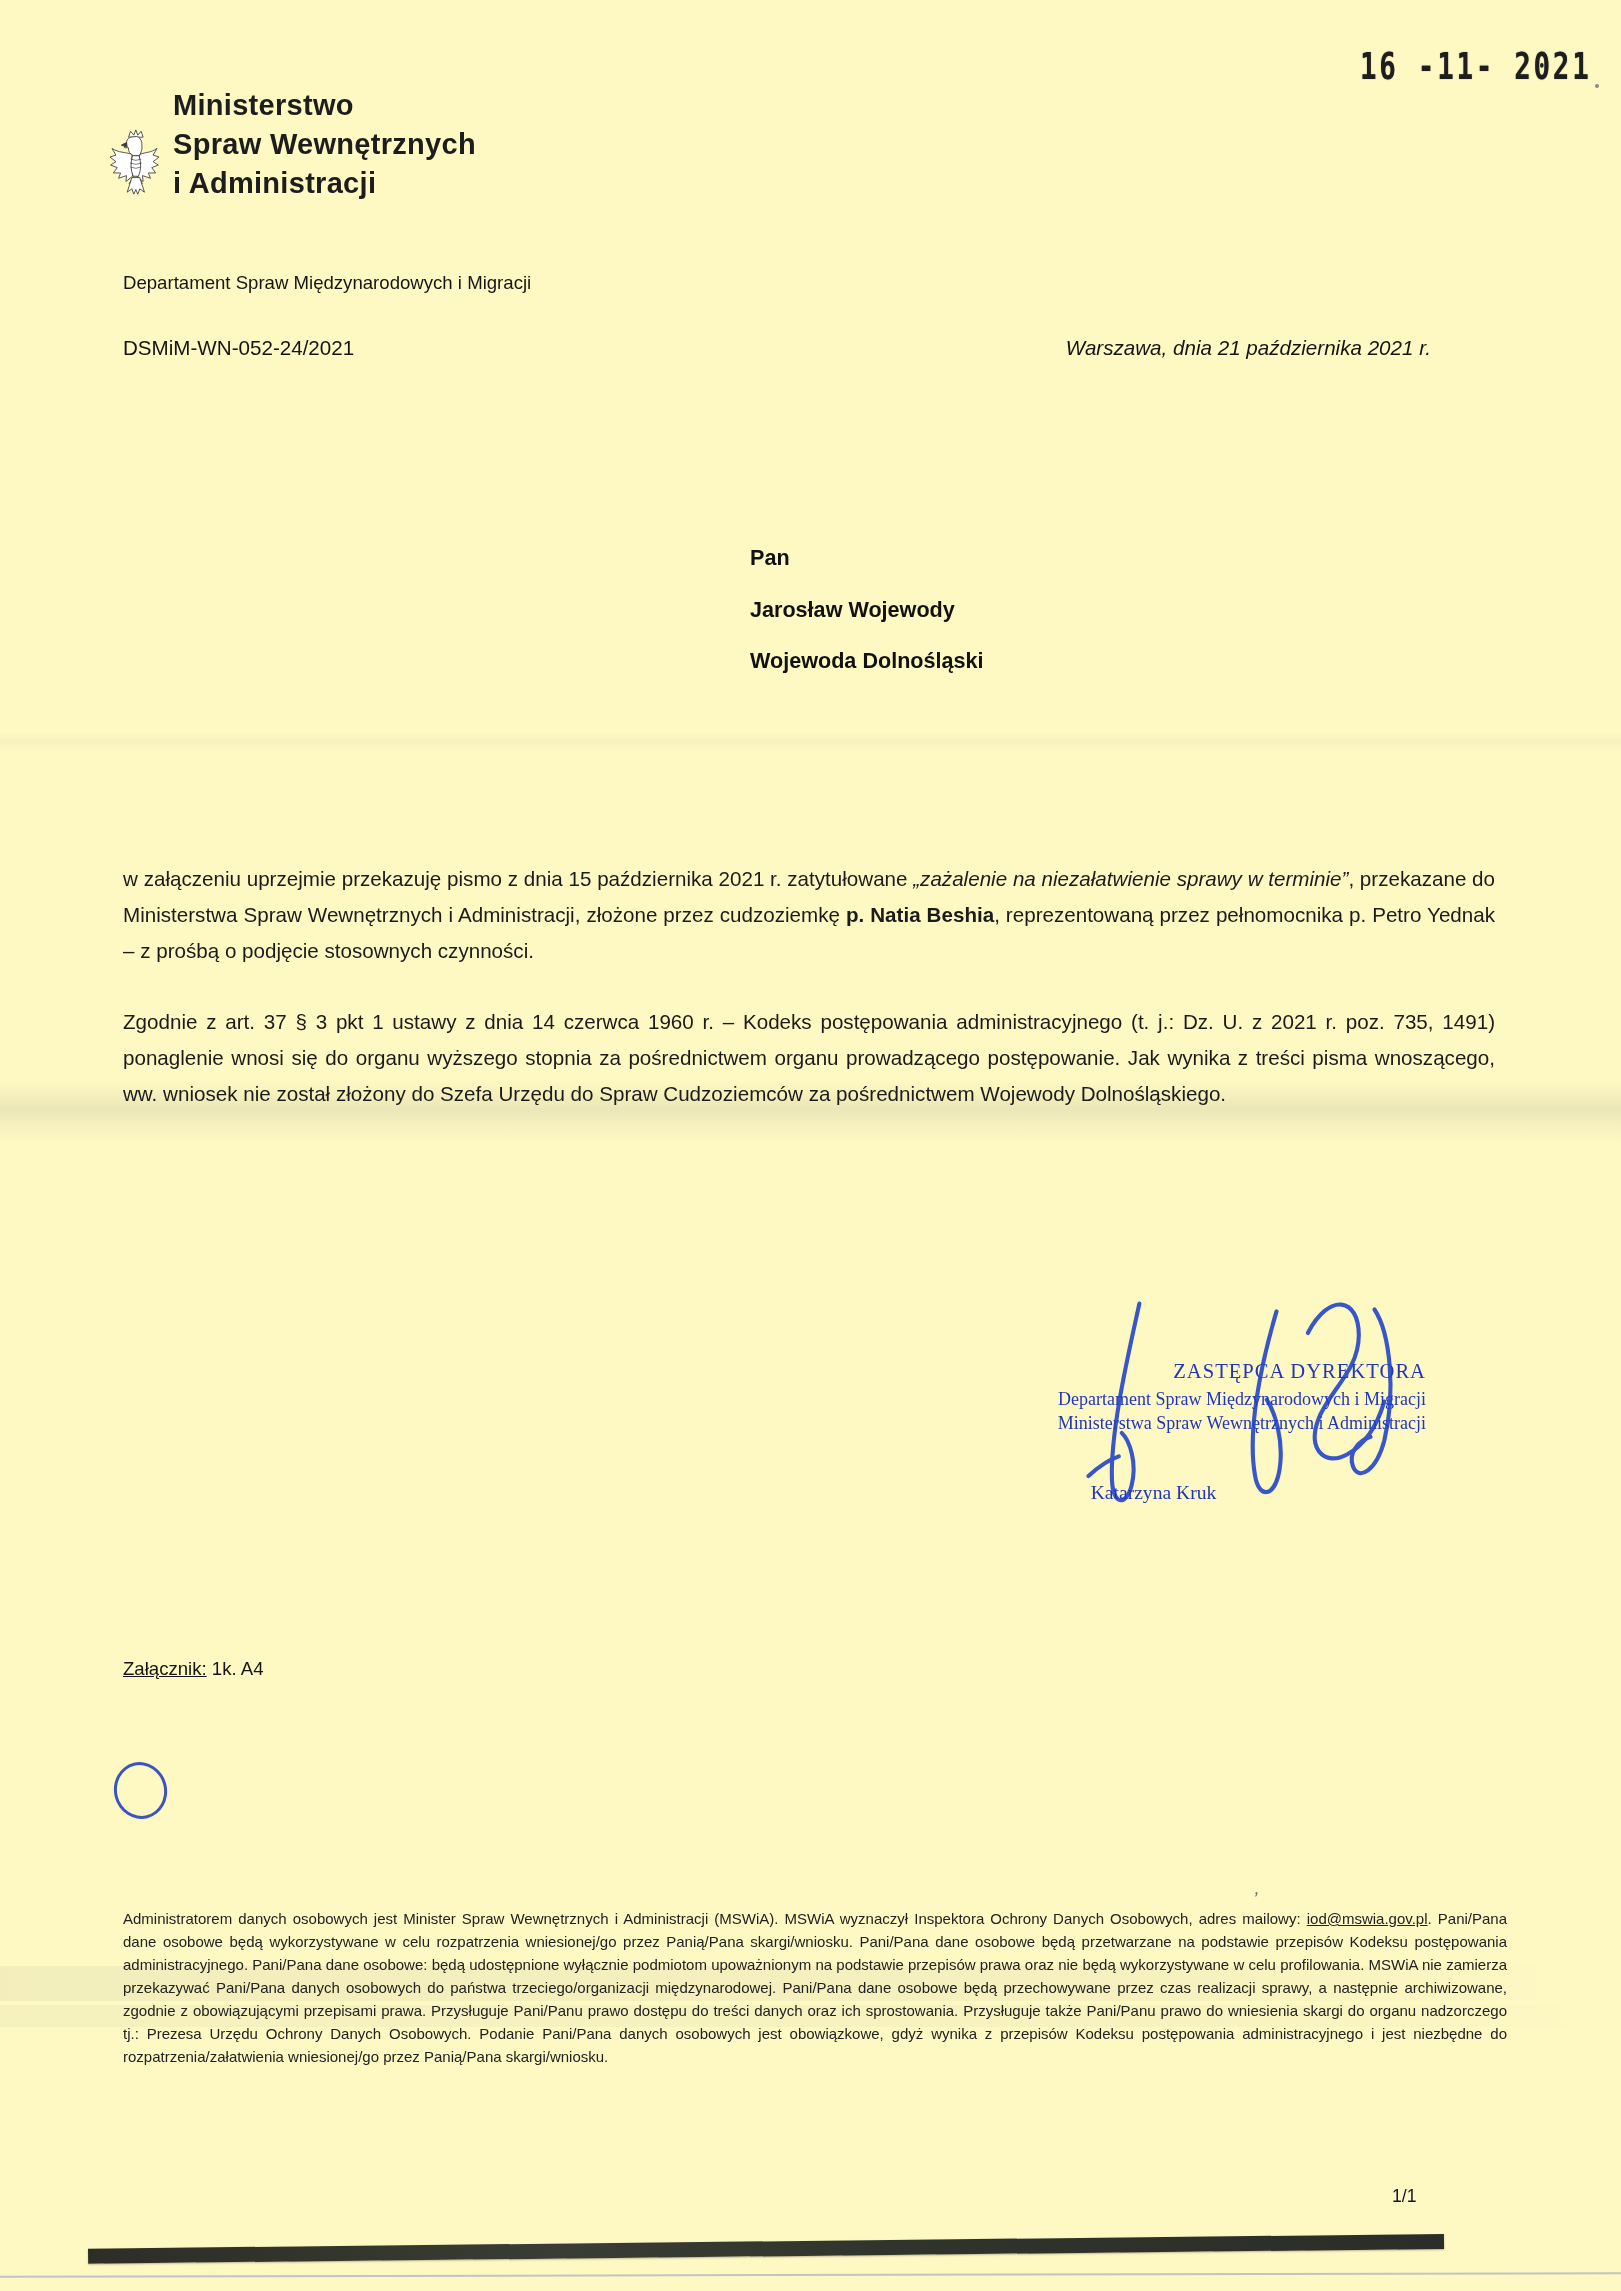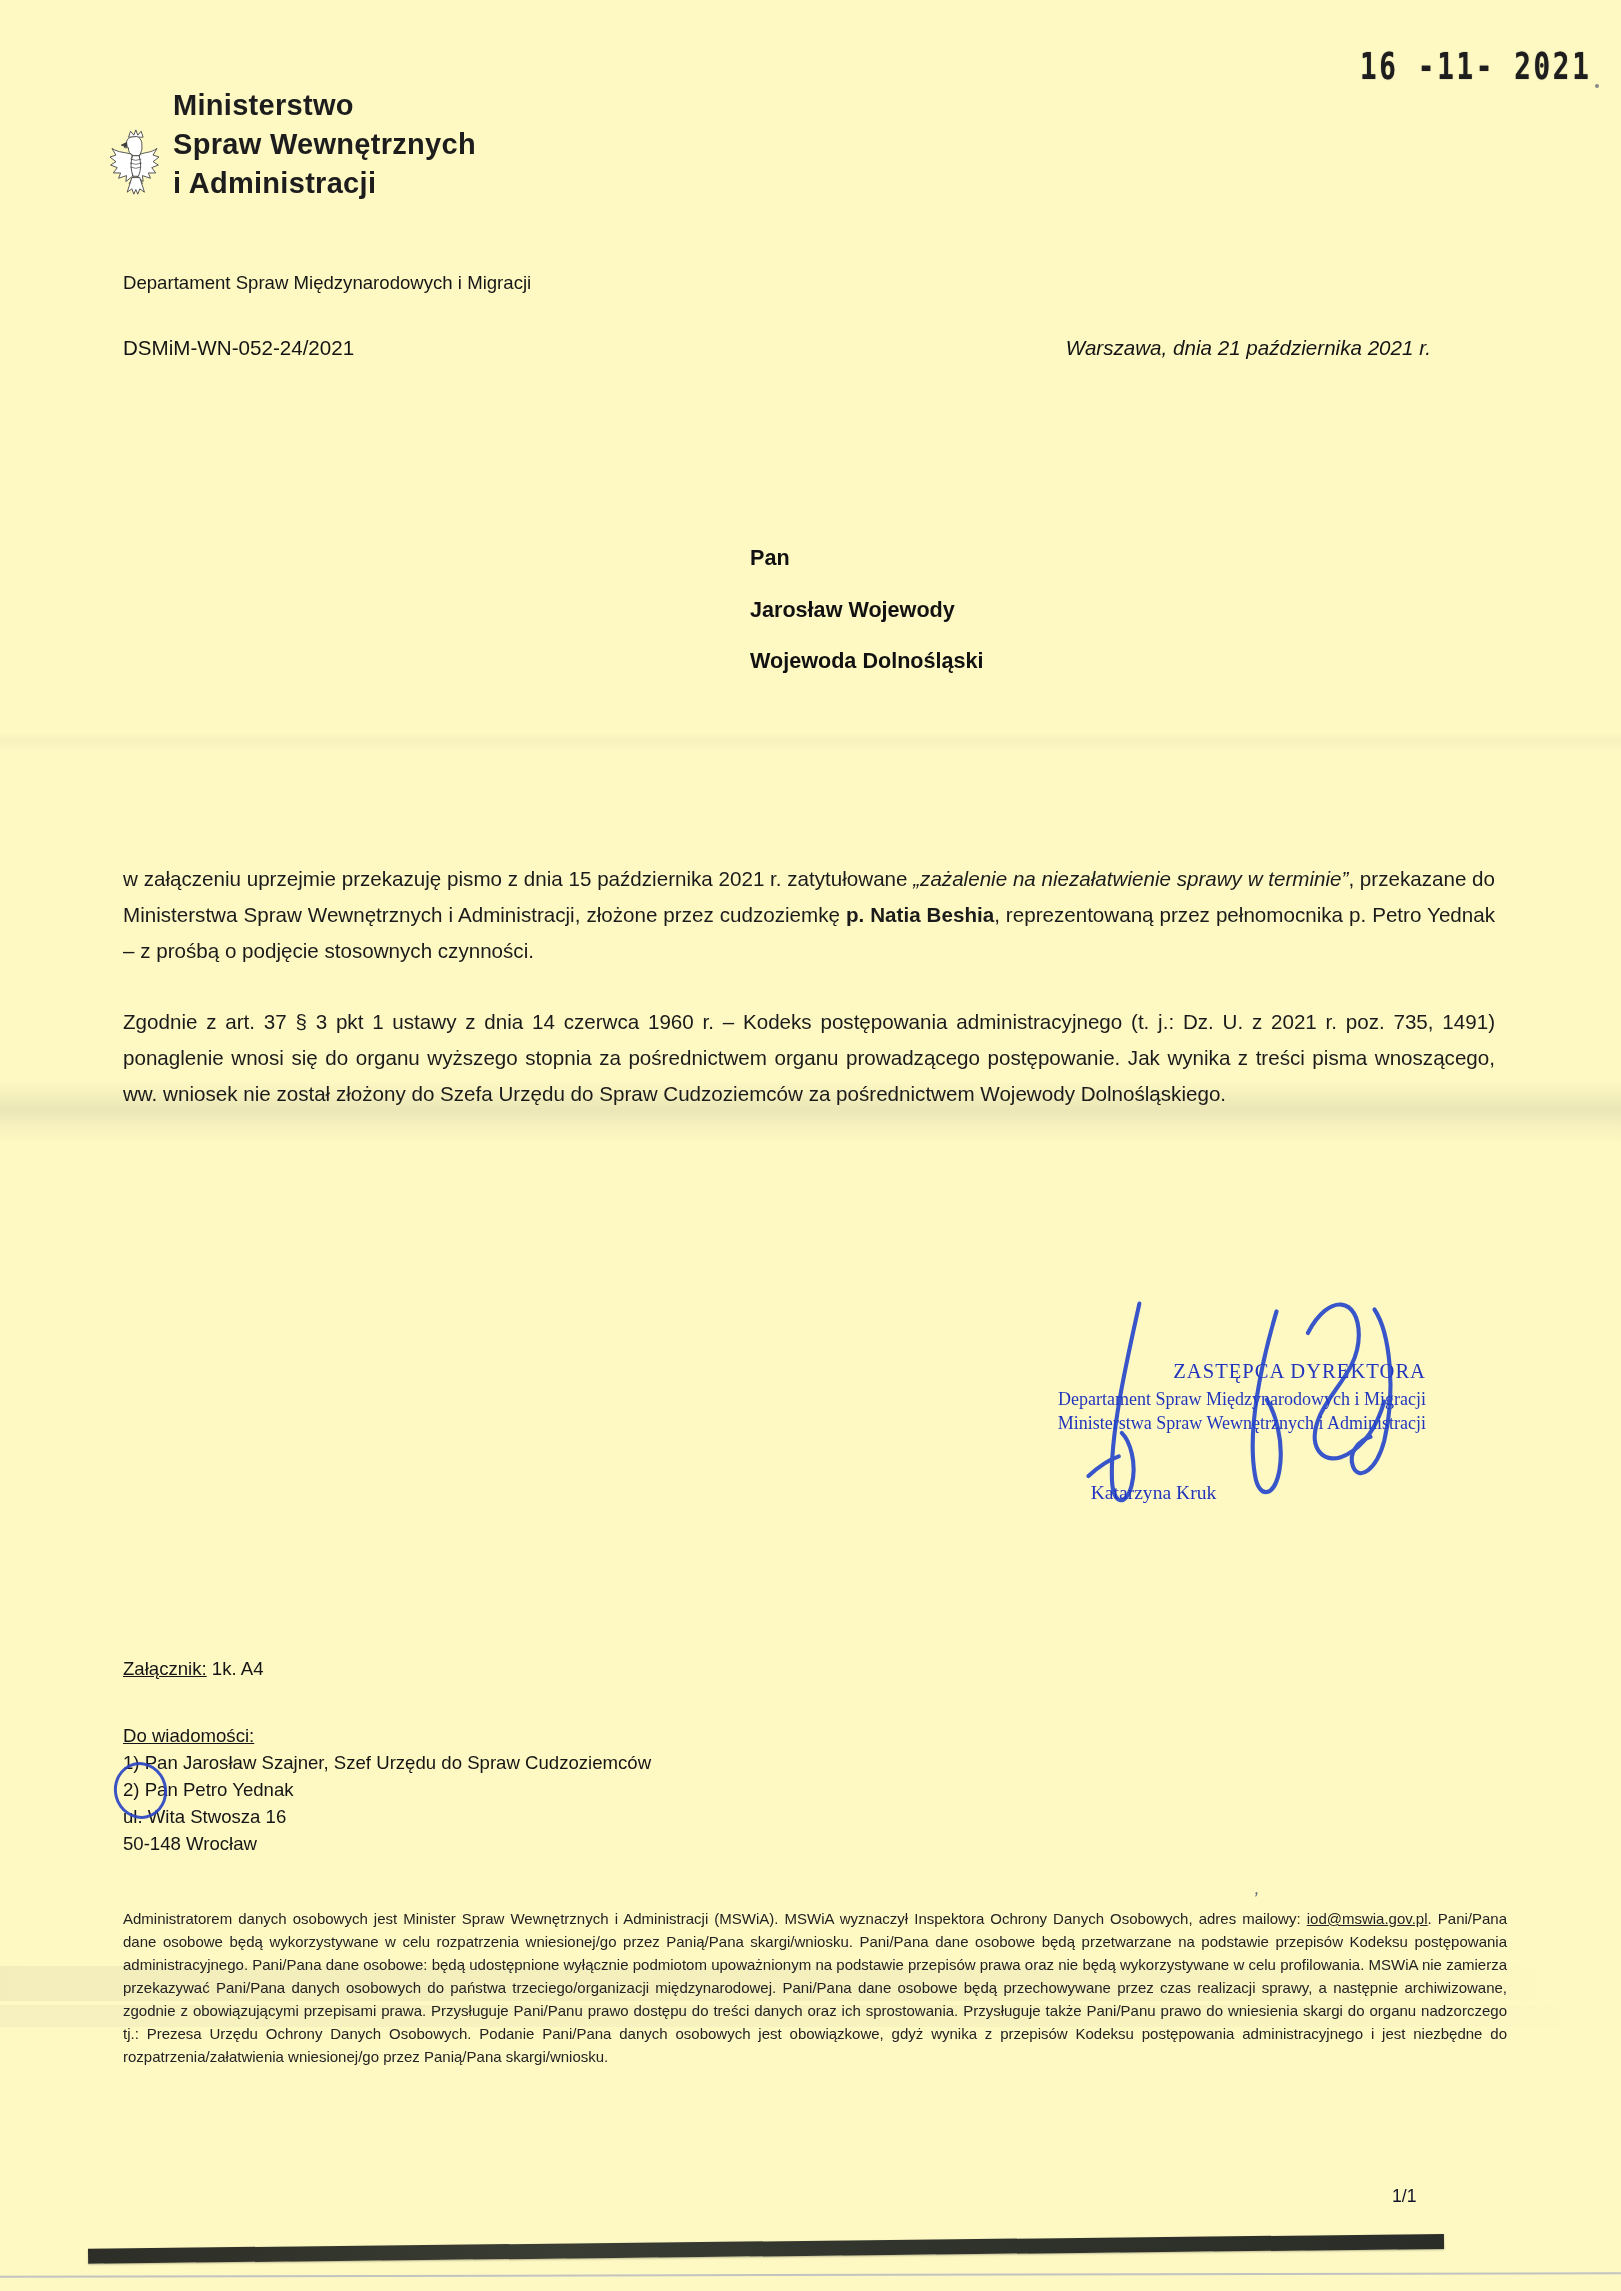--- a/index.html
+++ b/index.html
@@ -149,27 +149,20 @@
         <path d="M268 40 C252 94 238 162 246 207 C250 232 266 230 271 202 C276 172 266 142 258 130"></path>
         <path d="M300 62 C322 20 352 26 352 64 C352 102 320 122 310 152 C300 182 318 198 340 186 C362 174 372 152 378 132"></path>
         <path d="M368 38 C384 62 390 122 378 172 C370 202 352 214 346 198 C341 184 352 172 364 168"></path>
       </g>
     </svg>
   </div>
   <div class="sig-name">Katarzyna Kruk</div>
 
   <div class="attachment"><span class="u-label">Załącznik:</span><span> 1k. A4</span></div>
 
-  <div class="cc">
-    <div class="u-label">Do wiadomości:</div>
-    <div>1) Pan Jarosław Szajner, Szef Urzędu do Spraw Cudzoziemców</div>
-    <div>2) Pan Petro Yednak</div>
-    <div>ul. Wita Stwosza 16</div>
-    <div>50-148 Wrocław</div>
-  </div>
   <div class="pen-circle"></div>
   <div class="pen-mark">’</div>
 
   <div class="privacy"><span>Administratorem danych osobowych jest Minister Spraw Wewnętrznych i Administracji (MSWiA). MSWiA wyznaczył Inspektora Ochrony Danych Osobowych, adres mailowy: </span><span class="seg-u">iod@mswia.gov.pl</span><span>. Pani/Pana dane osobowe będą wykorzystywane w celu rozpatrzenia wniesionej/go przez Panią/Pana skargi/wniosku. Pani/Pana dane osobowe będą przetwarzane na podstawie przepisów Kodeksu postępowania administracyjnego. Pani/Pana dane osobowe: będą udostępnione wyłącznie podmiotom upoważnionym na podstawie przepisów prawa oraz nie będą wykorzystywane w celu profilowania. MSWiA nie zamierza przekazywać Pani/Pana danych osobowych do państwa trzeciego/organizacji międzynarodowej. Pani/Pana dane osobowe będą przechowywane przez czas realizacji sprawy, a następnie archiwizowane, zgodnie z obowiązującymi przepisami prawa. Przysługuje Pani/Panu prawo dostępu do treści danych oraz ich sprostowania. Przysługuje także Pani/Panu prawo do wniesienia skargi do organu nadzorczego tj.: Prezesa Urzędu Ochrony Danych Osobowych. Podanie Pani/Pana danych osobowych jest obowiązkowe, gdyż wynika z przepisów Kodeksu postępowania administracyjnego i jest niezbędne do rozpatrzenia/załatwienia wniesionej/go przez Panią/Pana skargi/wniosku.</span></div>
 
   <div class="page-number">1/1</div>
 
   <div class="bottom-bar"></div>
   <div class="bottom-line"></div>
 </div>

